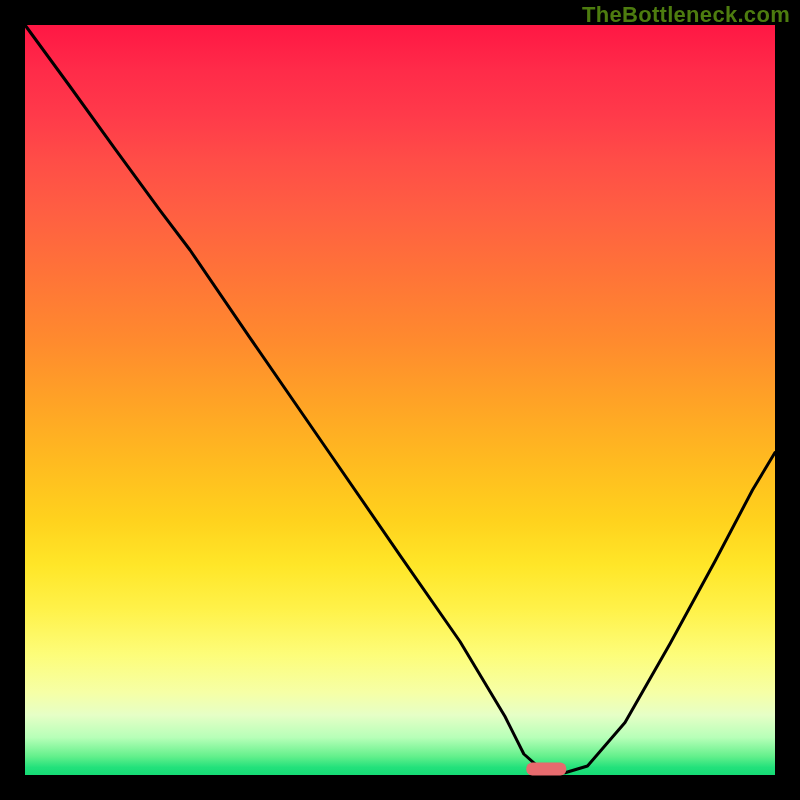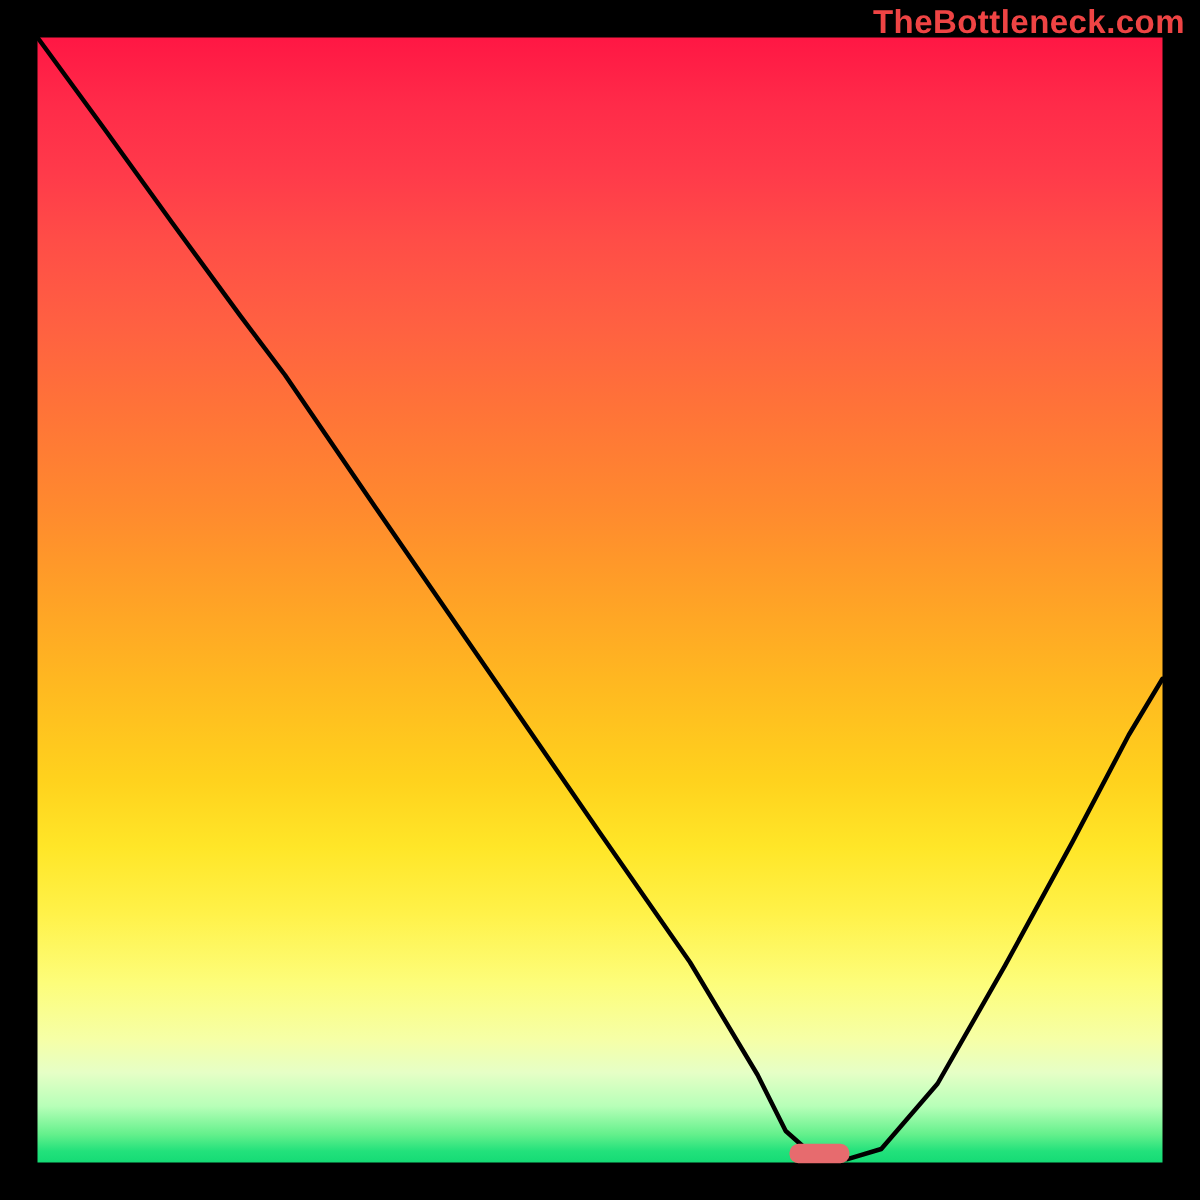--- a/index.html
+++ b/index.html
@@ -14,21 +14,21 @@
   .frame {
     position: relative;
     width: 800px;
     height: 800px;
     background: #000;
   }
   .watermark {
     position: absolute;
     top: 2px;
     right: 10px;
-    color: #ef4444;
+    color: #4d7c0f;
     font-size: 22px;
     font-weight: 600;
     letter-spacing: 0.3px;
     user-select: none;
   }
   .plot {
     position: absolute;
     left: 25px;
     top: 25px;
     width: 750px;

